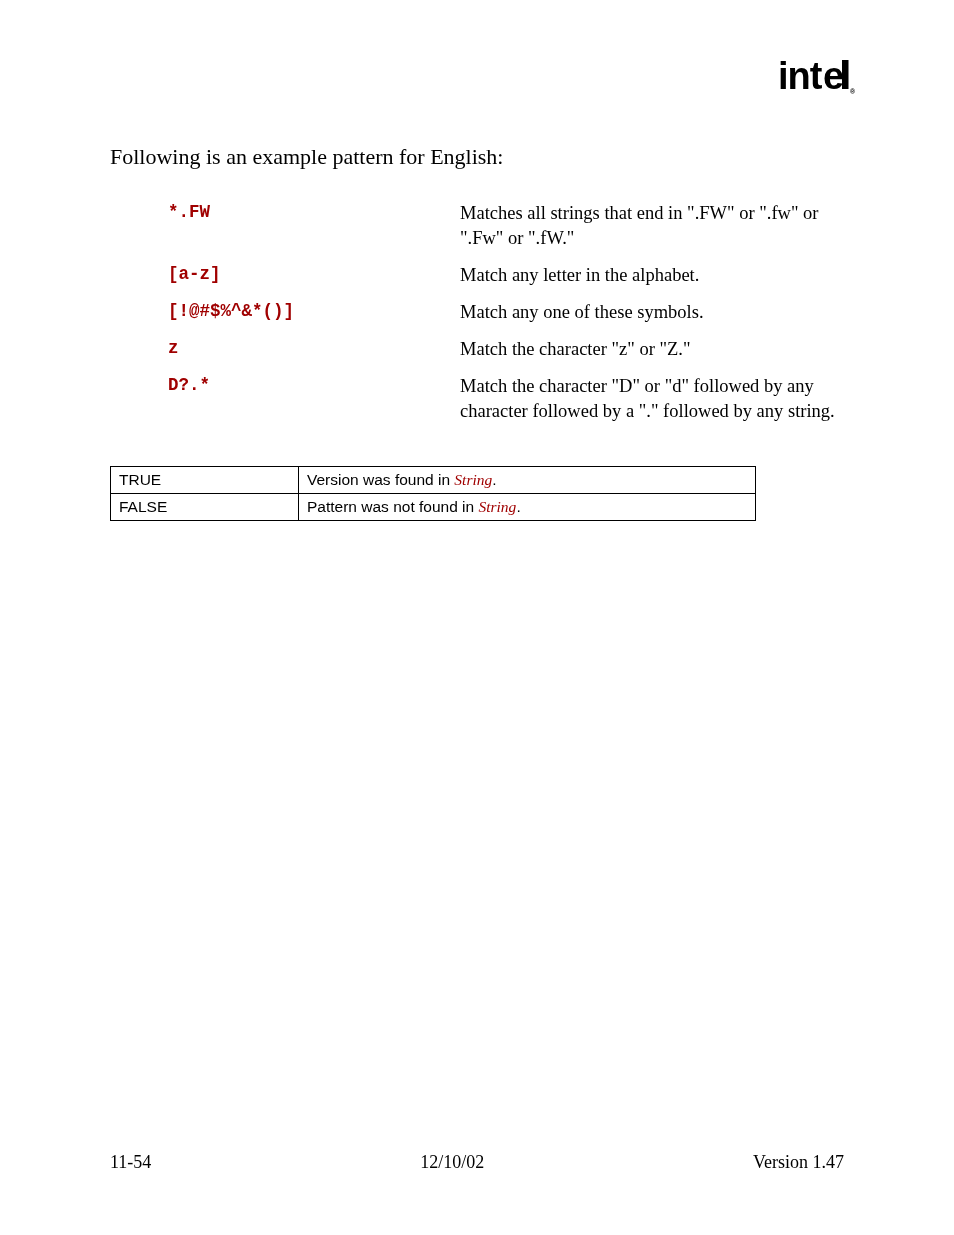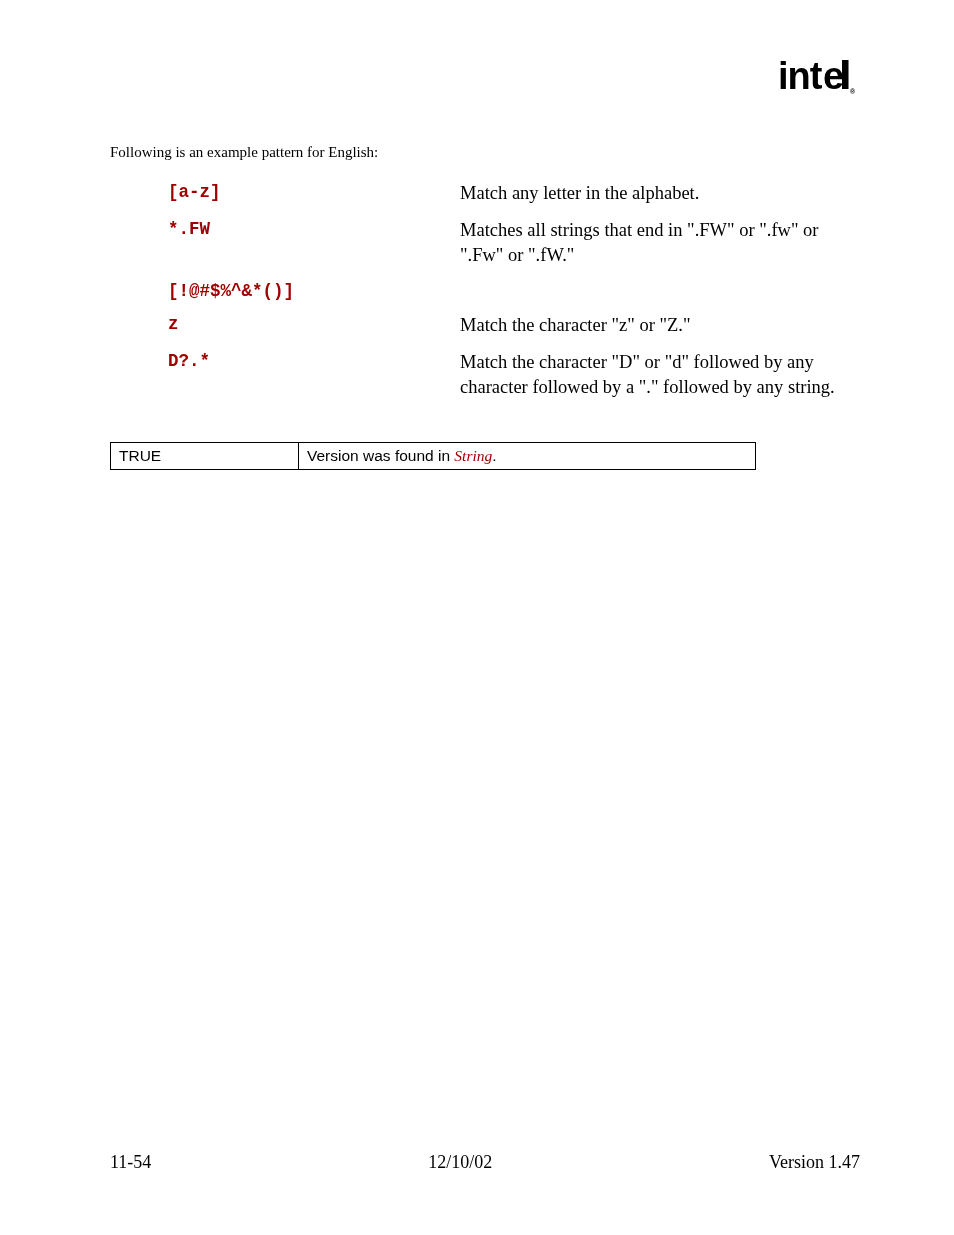--- a/index.html
+++ b/index.html
@@ -16,21 +16,21 @@
   position: absolute;
   top: 58px;
   right: 96px;
   font-family: Arial, Helvetica, sans-serif;
   font-weight: bold;
   font-size: 42px;
   letter-spacing: -1px;
   color: #000;
 }
 .content { padding-top: 84px; }
-.intro { font-size: 15px; margin-bottom: 20px; }
+.intro { font-size: 22px; margin-bottom: 31px; }
 .patterns { padding-left: 58px; }
 .pattern-row { display: flex; margin-bottom: 12px; }
 .pattern-code {
   width: 292px;
   flex-shrink: 0;
   font-family: "Courier New", Courier, monospace;
   font-weight: bold;
   color: #a00000;
   font-size: 17.5px;
   letter-spacing: 0;
@@ -56,21 +56,21 @@
 .result-table td.label { width: 188px; }
 .inline-code {
   font-family: Liberation Serif, serif;
   font-style: italic;
   color: #a00000;
 }
 .footer {
   position: absolute;
   bottom: 62px;
   left: 110px;
-  right: 94px;
+  right: 110px;
   display: flex;
   justify-content: space-between;
   font-size: 18px;
 }
 </style>
 </head>
 <body>
 
 <div class="logo">
   <svg width="80" height="40" viewBox="0 0 80 40">
@@ -79,46 +79,51 @@
     <rect x="64" y="2" width="6.5" height="29" fill="#000"></rect>
     <text x="72" y="36" font-family="Arial" font-size="7" fill="#000">®</text>
   </svg>
 </div>
 
 <div class="content">
   <p class="intro">Following is an example pattern for English:</p>
 
   <div class="patterns">
     <div class="pattern-row">
+      <div class="pattern-code">*.FW</div>
+      <div class="pattern-desc">Matches all strings that end in ".FW" or ".fw" or ".Fw" or ".fW."</div>
+    </div>
+    <div class="pattern-row">
       <div class="pattern-code">[a-z]</div>
       <div class="pattern-desc">Match any letter in the alphabet.</div>
     </div>
     <div class="pattern-row">
-      <div class="pattern-code">*.FW</div>
-      <div class="pattern-desc">Matches all strings that end in ".FW" or ".fw" or ".Fw" or ".fW."</div>
-    </div>
-    <div class="pattern-row">
       <div class="pattern-code">[!@#$%^&amp;*()]</div>
+      <div class="pattern-desc">Match any one of these symbols.</div>
     </div>
     <div class="pattern-row">
       <div class="pattern-code">z</div>
       <div class="pattern-desc">Match the character "z" or "Z."</div>
     </div>
     <div class="pattern-row">
       <div class="pattern-code">D?.*</div>
       <div class="pattern-desc">Match the character "D" or "d" followed by any character followed by a "." followed by any string.</div>
     </div>
   </div>
 
   <table class="result-table">
     <tbody>
         <tr>
       <td class="label">TRUE</td>
       <td><span>Version was found in </span><span class="inline-code">String</span><span>.</span></td>
     </tr>
+    <tr>
+      <td class="label">FALSE</td>
+      <td><span>Pattern was not found in </span><span class="inline-code">String</span><span>.</span></td>
+    </tr>
   </tbody>
     </table>
 </div>
 
 <div class="footer">
   <span>11-54</span>
   <span>12/10/02</span>
   <span>Version 1.47</span>
 </div>
 

